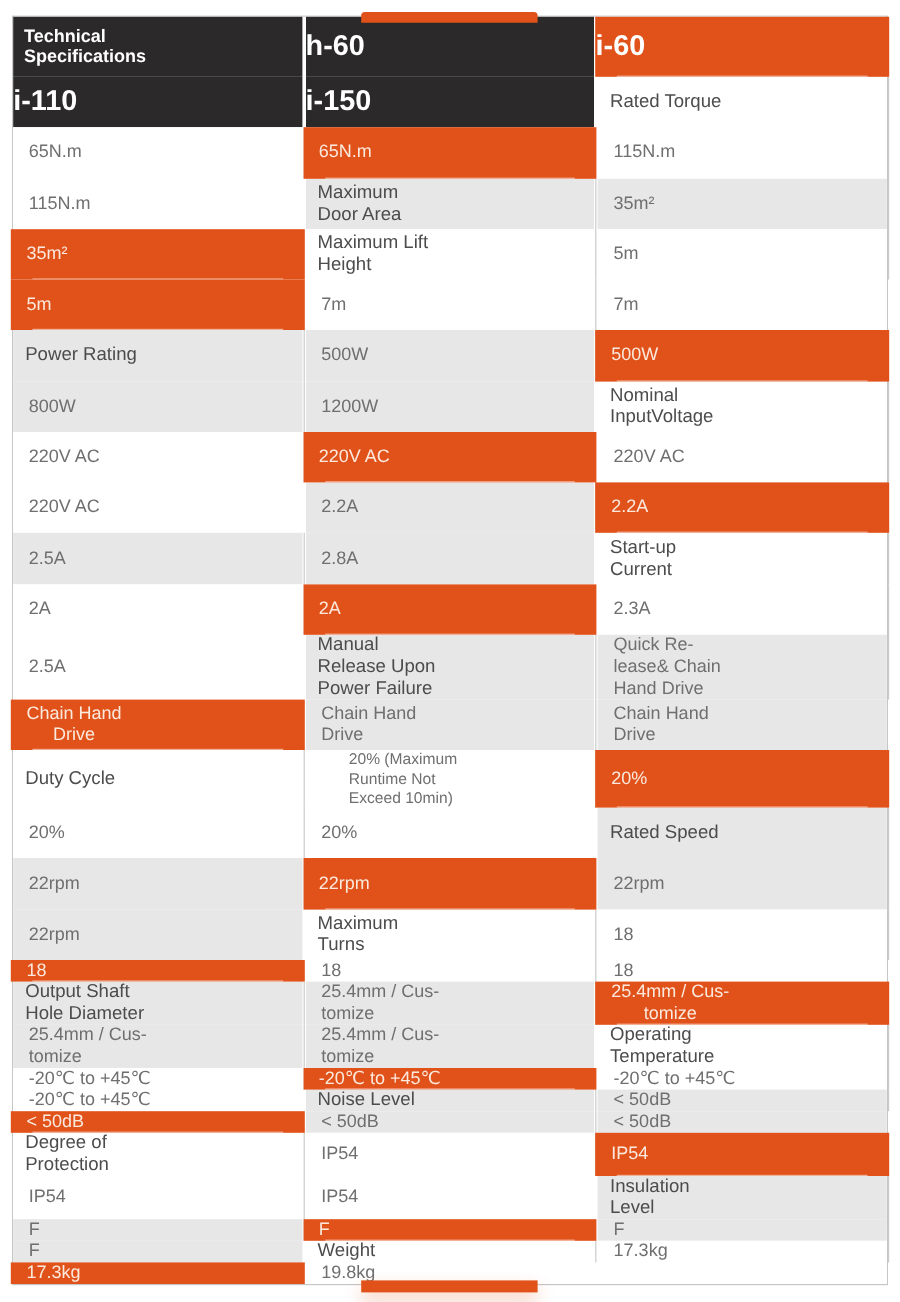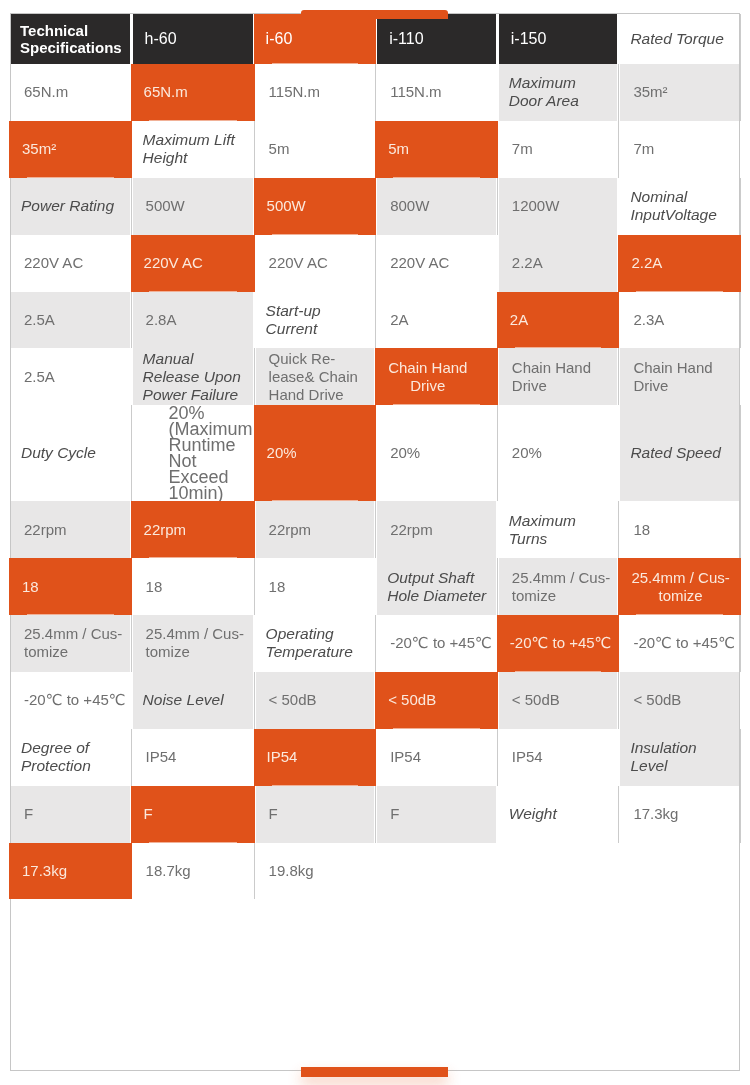--- a/index.html
+++ b/index.html
@@ -10,43 +10,43 @@
     overflow:hidden;
   }
   .table-wrap {
     position:absolute; left:10px; top:13px;
     width:728px; height:1056px;
     border:1px solid #c6c6c6;
     background:#ffffff;
   }
   .grid {
     display:grid; width:100%; height:100%;
-    grid-template-columns:repeat(6,1fr);
+    grid-template-columns:repeat(3,1fr);
     grid-template-rows:50px repeat(17,1fr);
     column-gap:3px;
     background:#ffffff;
   }
   .cell { position:relative; display:flex; align-items:center; background:#ffffff; }
   .cell .txt { white-space:pre-line; display:block; }
   .alt { background:#e8e7e7; }
   .head { background:#2b2929; }
   .corner .txt {
     color:#ffffff; font-weight:bold; font-size:15px; line-height:17px;
     padding-left:9px;
   }
   .col-head .txt {
-    color:#ffffff; font-weight:normal; font-size:16px; padding-left:12px;
+    color:#ffffff; font-weight:bold; font-size:24px; 
   }
   .label-cell .txt {
-    color:#4c4c4c; font-size:15.5px; line-height:18px; padding-left:10px;font-style:italic;
+    color:#4c4c4c; font-size:15.5px; line-height:18px; padding-left:10px;
   }
   .value-cell .txt {
     color:#6f6f6f; font-size:15px; line-height:18px; padding-left:13px;
   }
-  .value-cell.small .txt { font-size:18px; line-height:16px;padding-left:36px; }
+  .value-cell.small .txt { font-size:13px; line-height:16px;padding-left:36px; }
   .hl { background:#e0521a; margin:0 -2px; z-index:2; }
   .hl .txt { color:#fbe9dd;text-align:center; }
   .col-head.hl .txt { color:#ffffff; }
   .hl-line::after {
     content:''; position:absolute; left:18px; right:18px; bottom:0;
     height:1px; background:rgba(255,255,255,0.55);
   }
   .sep::after {
     content:''; position:absolute; top:0; bottom:0; right:-2px;
     width:1px; background:#cbcbcb;
@@ -339,20 +339,17 @@
       </div>
       <div class="cell label-cell sep">
         <span class="txt">Weight</span>
       </div>
       <div class="cell value-cell sep">
         <span class="txt">17.3kg</span>
       </div>
       <div class="cell value-cell hl">
         <span class="txt">17.3kg</span>
       </div>
-      <div class="cell value-cell sep">
-        <span class="txt">18.7kg</span>
-      </div>
       <div class="cell value-cell">
         <span class="txt">19.8kg</span>
       </div>
     </div>
 </div>
 
 </body></html>

